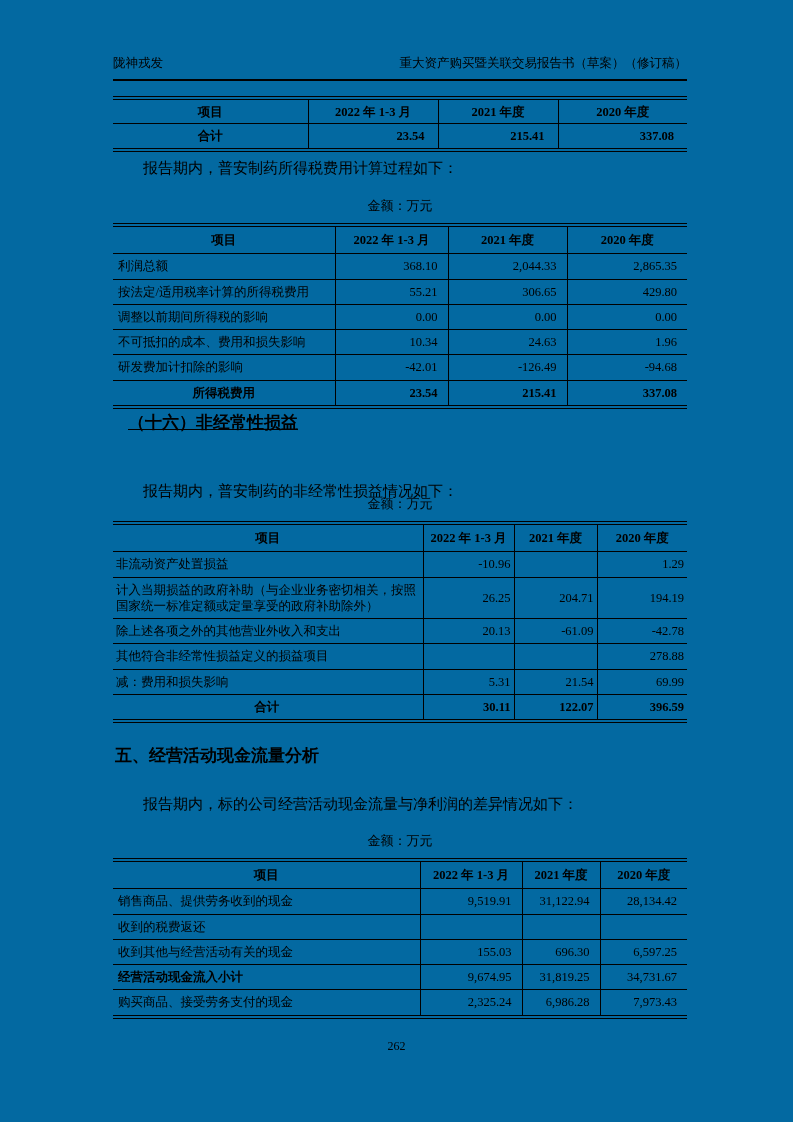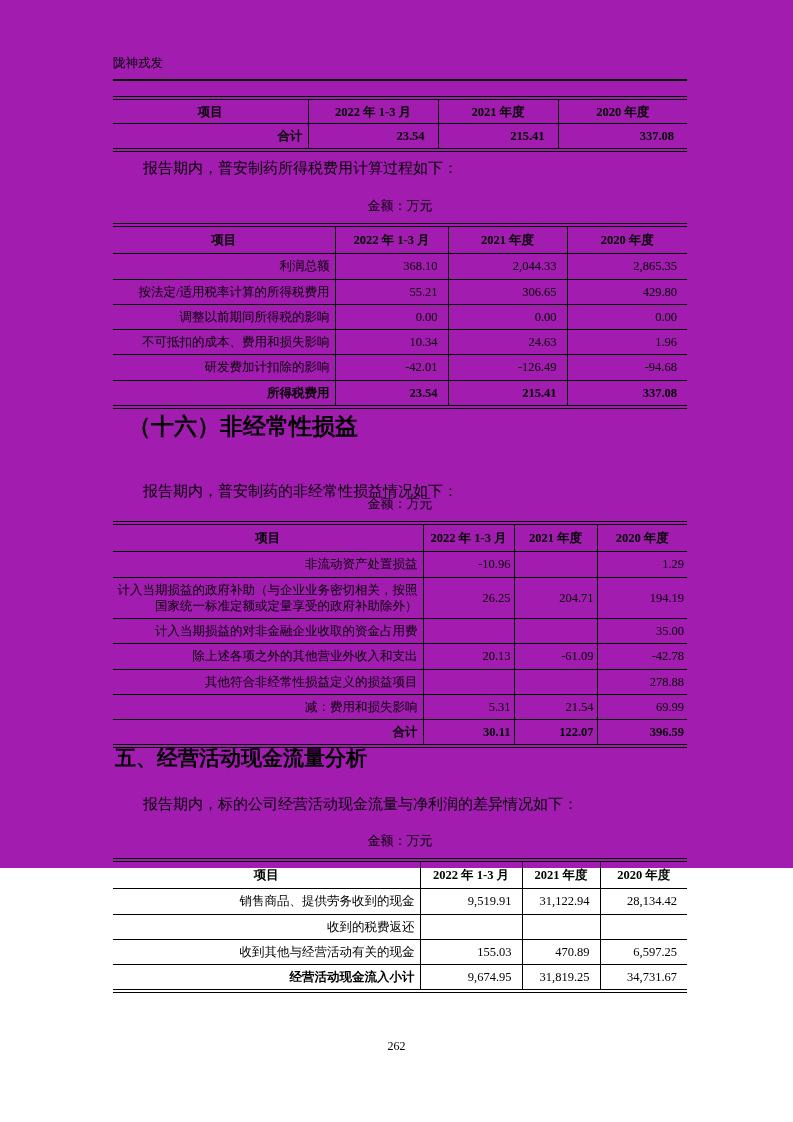--- a/index.html
+++ b/index.html
@@ -2,76 +2,77 @@
 <html><head>
 <meta charset="utf-8">
 <style>
   * { margin:0; padding:0; box-sizing:border-box; }
   html,body { background:#ffffff; }
   body {
     width:793px; height:1122px; position:relative;
     font-family:"Liberation Serif","DejaVu Serif",serif;
     color:#000;
   }
-  .page { position:absolute; inset:0; width:793px; height:868px; background:#a21caf; }
+  .page { position:absolute; inset:0; width:793px; height:1122px; background:#0369a1; }
   .block { position:absolute; left:113px; width:574px; }
 
   
   .doc-header {
     display:flex; justify-content:space-between; align-items:flex-end;
     font-size:12.5px; padding-bottom:7px; border-bottom:2px solid #000;
   }
 
   
   .para { font-size:15px; line-height:22px; padding-left:30px; }
 
   
   .unit { font-size:13px; text-align:center; }
 
   
   .h-sub {
     font-family:"Liberation Sans","DejaVu Sans",sans-serif;
-    font-weight:bold; font-size:23px; padding-left:15px;
+    font-weight:bold; font-size:17px; padding-left:15px;text-decoration:underline;
   }
   .h-chap {
     font-family:Liberation Serif, serif;
-    font-weight:bold; font-size:21px; padding-left:2px;
+    font-weight:bold; font-size:17px; padding-left:2px;
   }
 
   
   table {
     border-collapse:collapse; table-layout:fixed; width:574px;
     border-top:4px double #000; border-bottom:4px double #000;
     font-size:12.5px;
   }
   th, td { border-bottom:1px solid #000; border-right:1px solid #000; overflow:hidden; }
   th:last-child, td:last-child { border-right:none; }
   th { font-weight:bold; text-align:center; padding:5px 2px; line-height:1.3; }
   td { padding:4px 5px; line-height:1.3; vertical-align:middle; }
-  td.lbl { text-align:right; }
+  td.lbl { text-align:left; }
   td.num { text-align:right; font-variant-numeric:tabular-nums; }
-  td.c { text-align:right;margin-top:36px; }
+  td.c { text-align:center;margin-top:36px; }
   .b { font-weight:bold; }
 
   .t1 th, .t1 td { padding-top:3.5px; padding-bottom:3.5px; }
   .t1 td.num { padding-right:13px; }
   .t2 td.num { padding-right:10px; }
   .t3 td.num { padding-right:3px; }
   .t3 td.lbl { padding-left:3px; }
   .t4 td.num { padding-right:10px; }
 
   .page-number { position:absolute; left:0; width:793px; text-align:center; font-size:12px; }
 </style>
 </head>
 <body>
 
 <div class="page">
 
   <div class="block doc-header" style="top:55px;">
     <span>陇神戎发</span>
+    <span>重大资产购买暨关联交易报告书（草案）（修订稿）</span>
   </div>
 
   <table class="block t1" style="top:96px;">
       <colgroup>
         <col style="width: 195px;">
         <col style="width: 130px;">
         <col style="width: 120px;">
         <col style="width: 129px;">
       </colgroup>
       <thead>
@@ -179,26 +180,20 @@
           <td class="num"></td>
           <td class="num">1.29</td>
         </tr>
         <tr>
           <td class="lbl">计入当期损益的政府补助（与企业业务密切相关，按照国家统一标准定额或定量享受的政府补助除外）</td>
           <td class="num">26.25</td>
           <td class="num">204.71</td>
           <td class="num">194.19</td>
         </tr>
         <tr>
-          <td class="lbl">计入当期损益的对非金融企业收取的资金占用费</td>
-          <td class="num"></td>
-          <td class="num"></td>
-          <td class="num">35.00</td>
-        </tr>
-        <tr>
           <td class="lbl">除上述各项之外的其他营业外收入和支出</td>
           <td class="num">20.13</td>
           <td class="num">-61.09</td>
           <td class="num">-42.78</td>
         </tr>
         <tr>
           <td class="lbl">其他符合非经常性损益定义的损益项目</td>
           <td class="num"></td>
           <td class="num"></td>
           <td class="num">278.88</td>
@@ -248,27 +243,33 @@
         </tr>
         <tr>
           <td class="lbl">收到的税费返还</td>
           <td class="num"></td>
           <td class="num"></td>
           <td class="num"></td>
         </tr>
         <tr>
           <td class="lbl">收到其他与经营活动有关的现金</td>
           <td class="num">155.03</td>
-          <td class="num">470.89</td>
+          <td class="num">696.30</td>
           <td class="num">6,597.25</td>
         </tr>
         <tr>
           <td class="lbl b">经营活动现金流入小计</td>
           <td class="num">9,674.95</td>
           <td class="num">31,819.25</td>
           <td class="num">34,731.67</td>
         </tr>
+        <tr>
+          <td class="lbl">购买商品、接受劳务支付的现金</td>
+          <td class="num">2,325.24</td>
+          <td class="num">6,986.28</td>
+          <td class="num">7,973.43</td>
+        </tr>
       </tbody>
     </table>
 
   <div class="page-number" style="top:1039px;">262</div>
 
 </div>
 
 </body></html>

